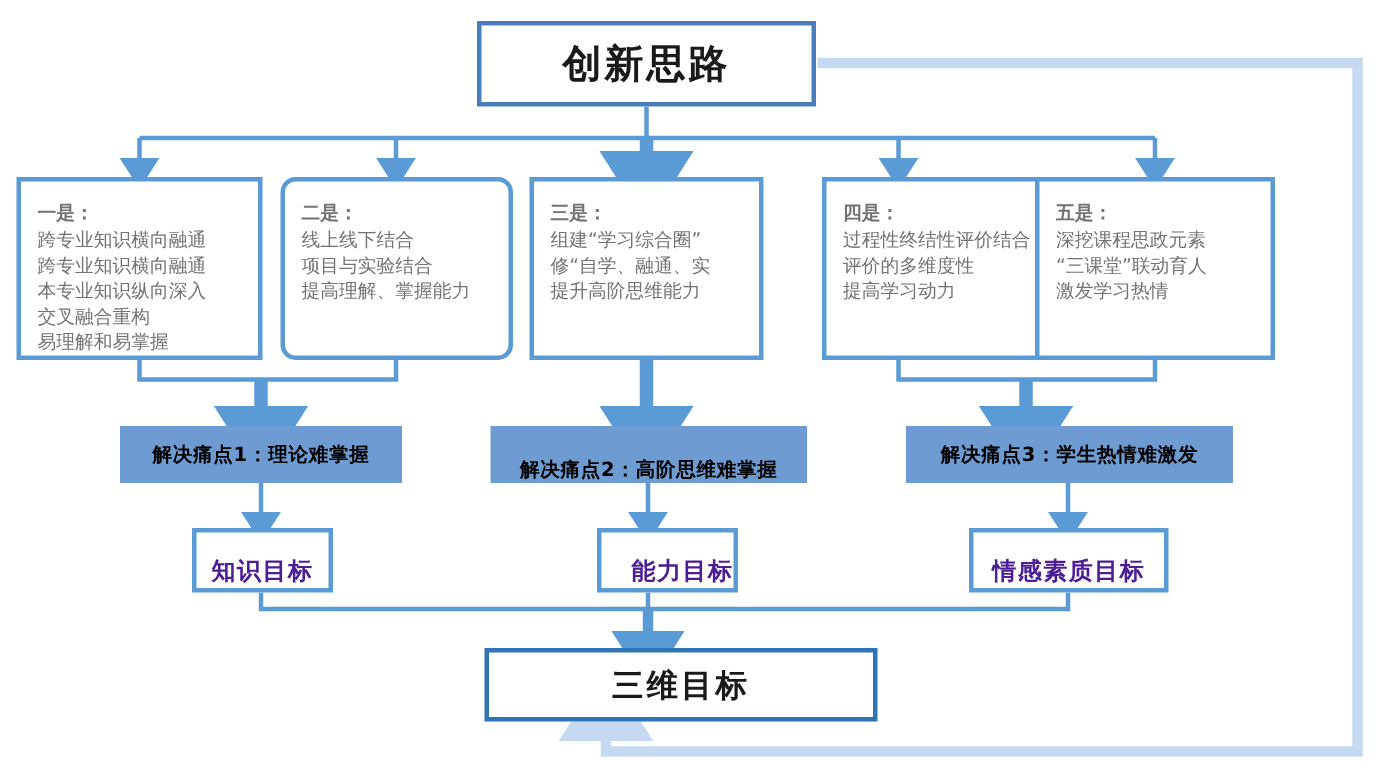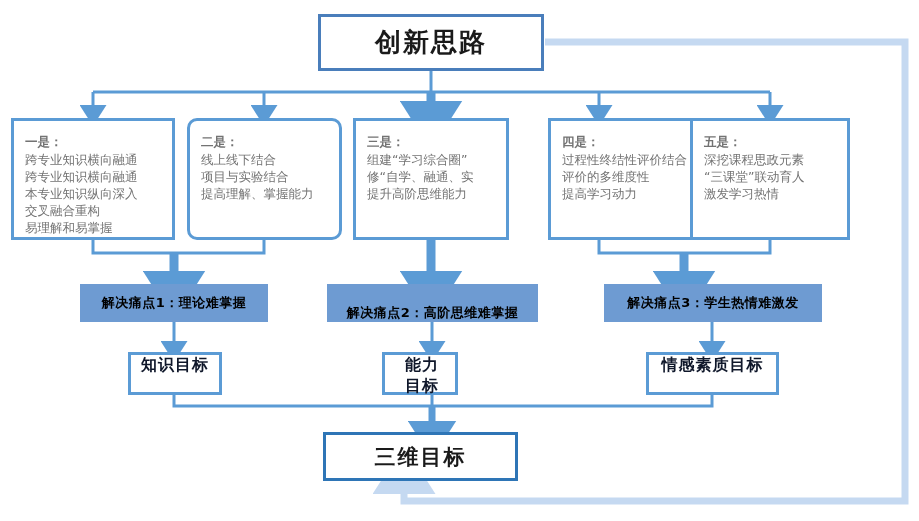--- a/index.html
+++ b/index.html
@@ -44,31 +44,31 @@
     color:#000000;font-size:13px;font-weight:700;letter-spacing:0.5px;
     height:38px;
   }
   #pain1{left:80px;top:284px;width:188px;}
   #pain2{left:327px;top:284px;width:211px;align-items:flex-end;}
   #pain3{left:604px;top:284px;width:218px;}
 
   
   .goal{
     border:3px solid #5b9bd5;
-    display:flex;align-items:flex-start;justify-content:center;
-    font-size:16px;font-weight:700;color:#0f172a;letter-spacing:1px;
+    display:flex;align-items:flex-end;justify-content:center;
+    font-size:16px;font-weight:700;color:#4c1d95;letter-spacing:1px;
     height:43px;
   }
   #goal1{left:128px;top:352px;width:94px;}
-  #goal2{left:382px;top:352px;width:76px;padding-left:20px;}
+  #goal2{left:398px;top:352px;width:94px;padding-left:20px;}
   #goal3{left:646px;top:352px;width:133px;}
 
   
   .final{
-    left:323px;top:432px;width:195px;height:49px;
+    left:323px;top:432px;width:262px;height:49px;
     border:3px solid #2e75b6;
     display:flex;align-items:center;justify-content:center;
   }
   .final .t{font-size:21px;font-weight:700;color:#1a1a1a;letter-spacing:2px;}
 </style>
 </head>
 <body>
 
 <div id="canvas">
 

